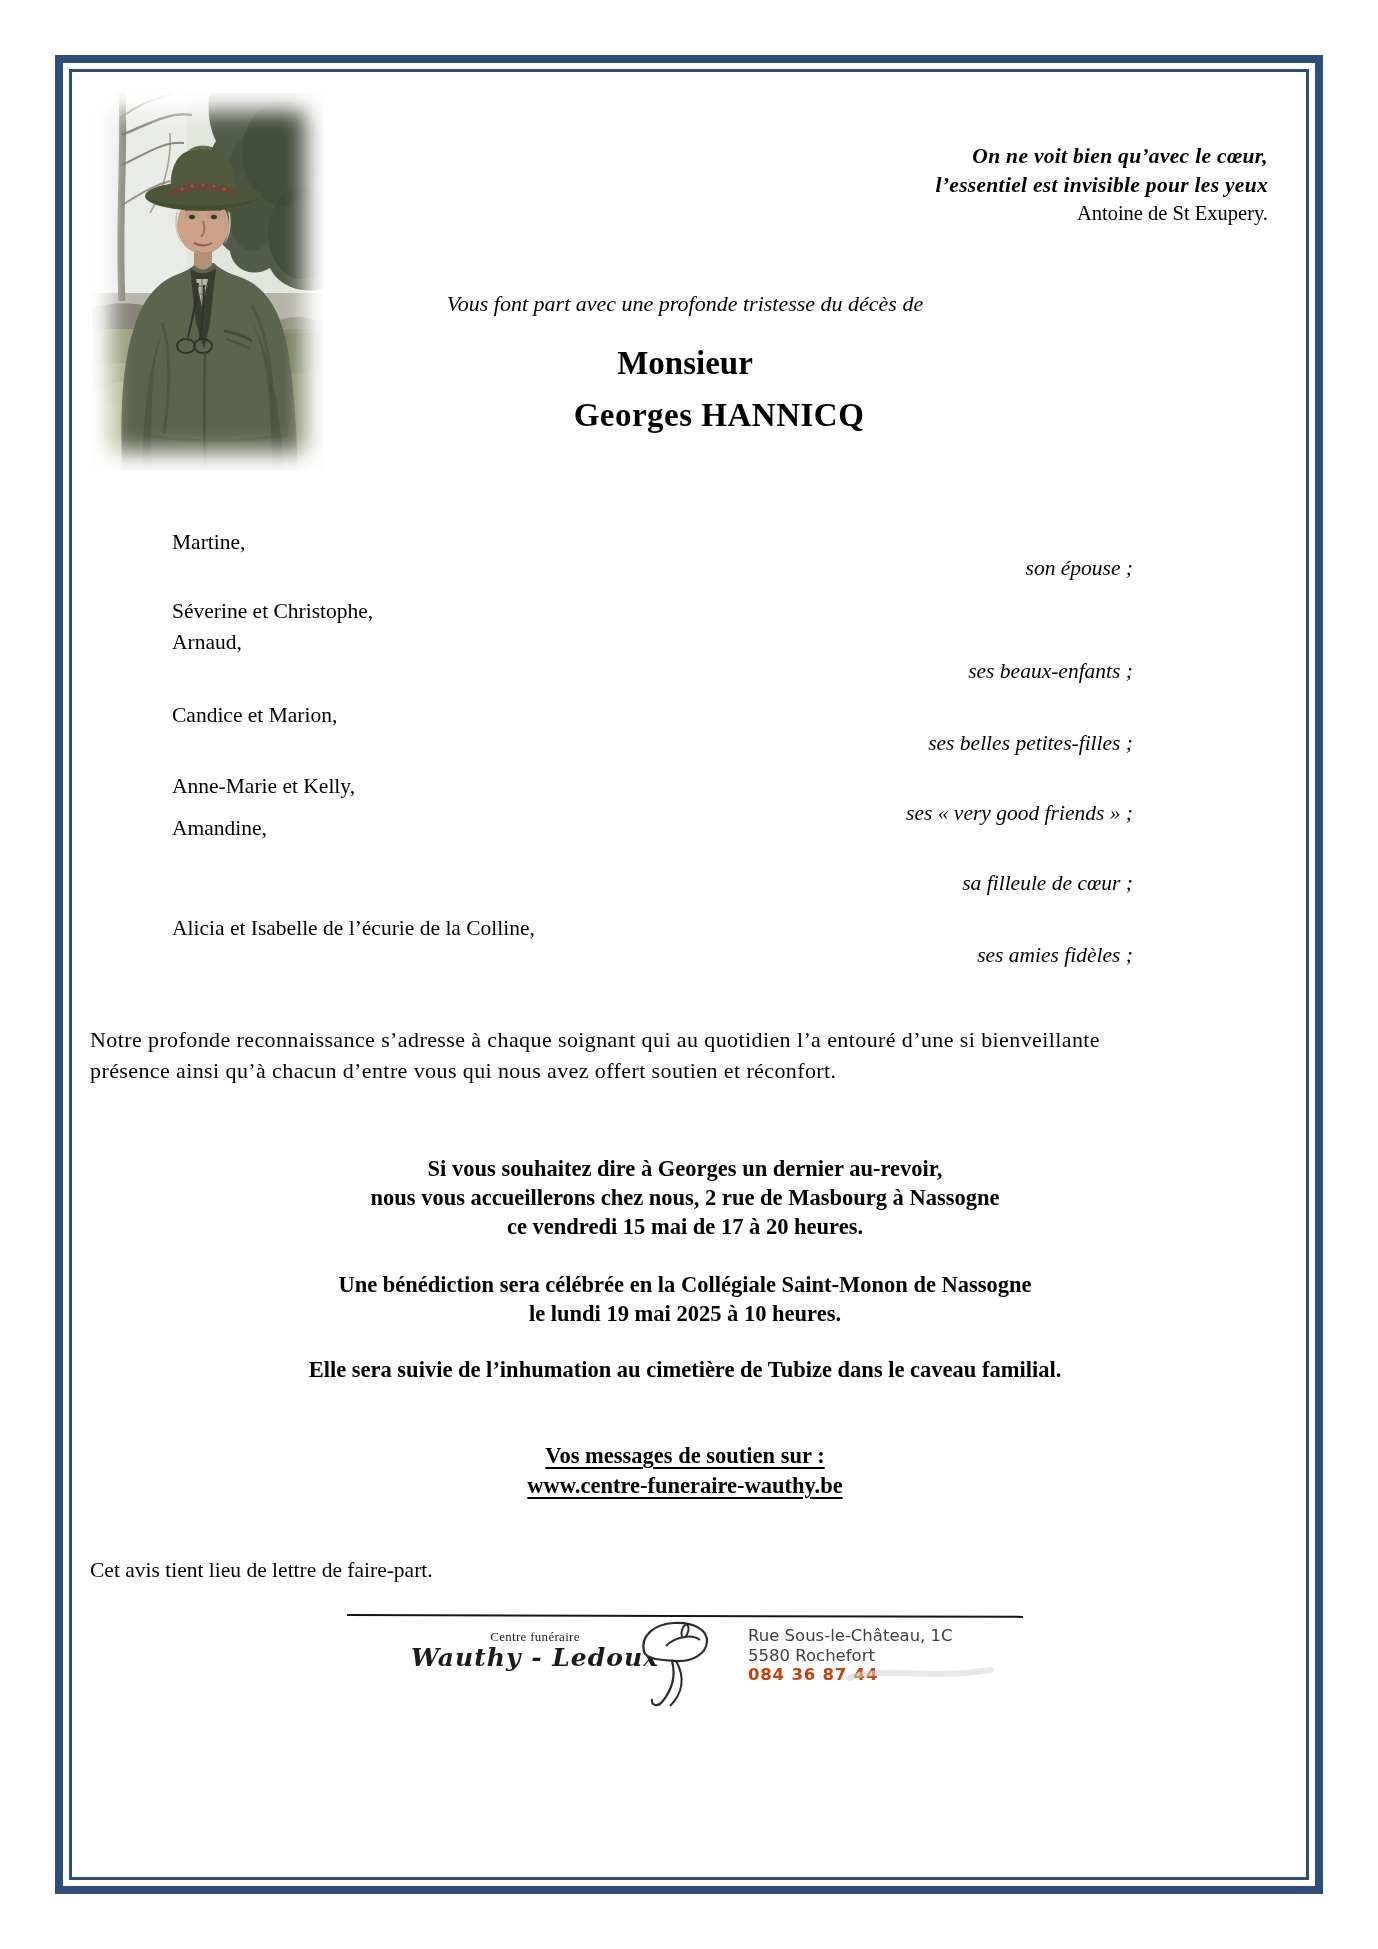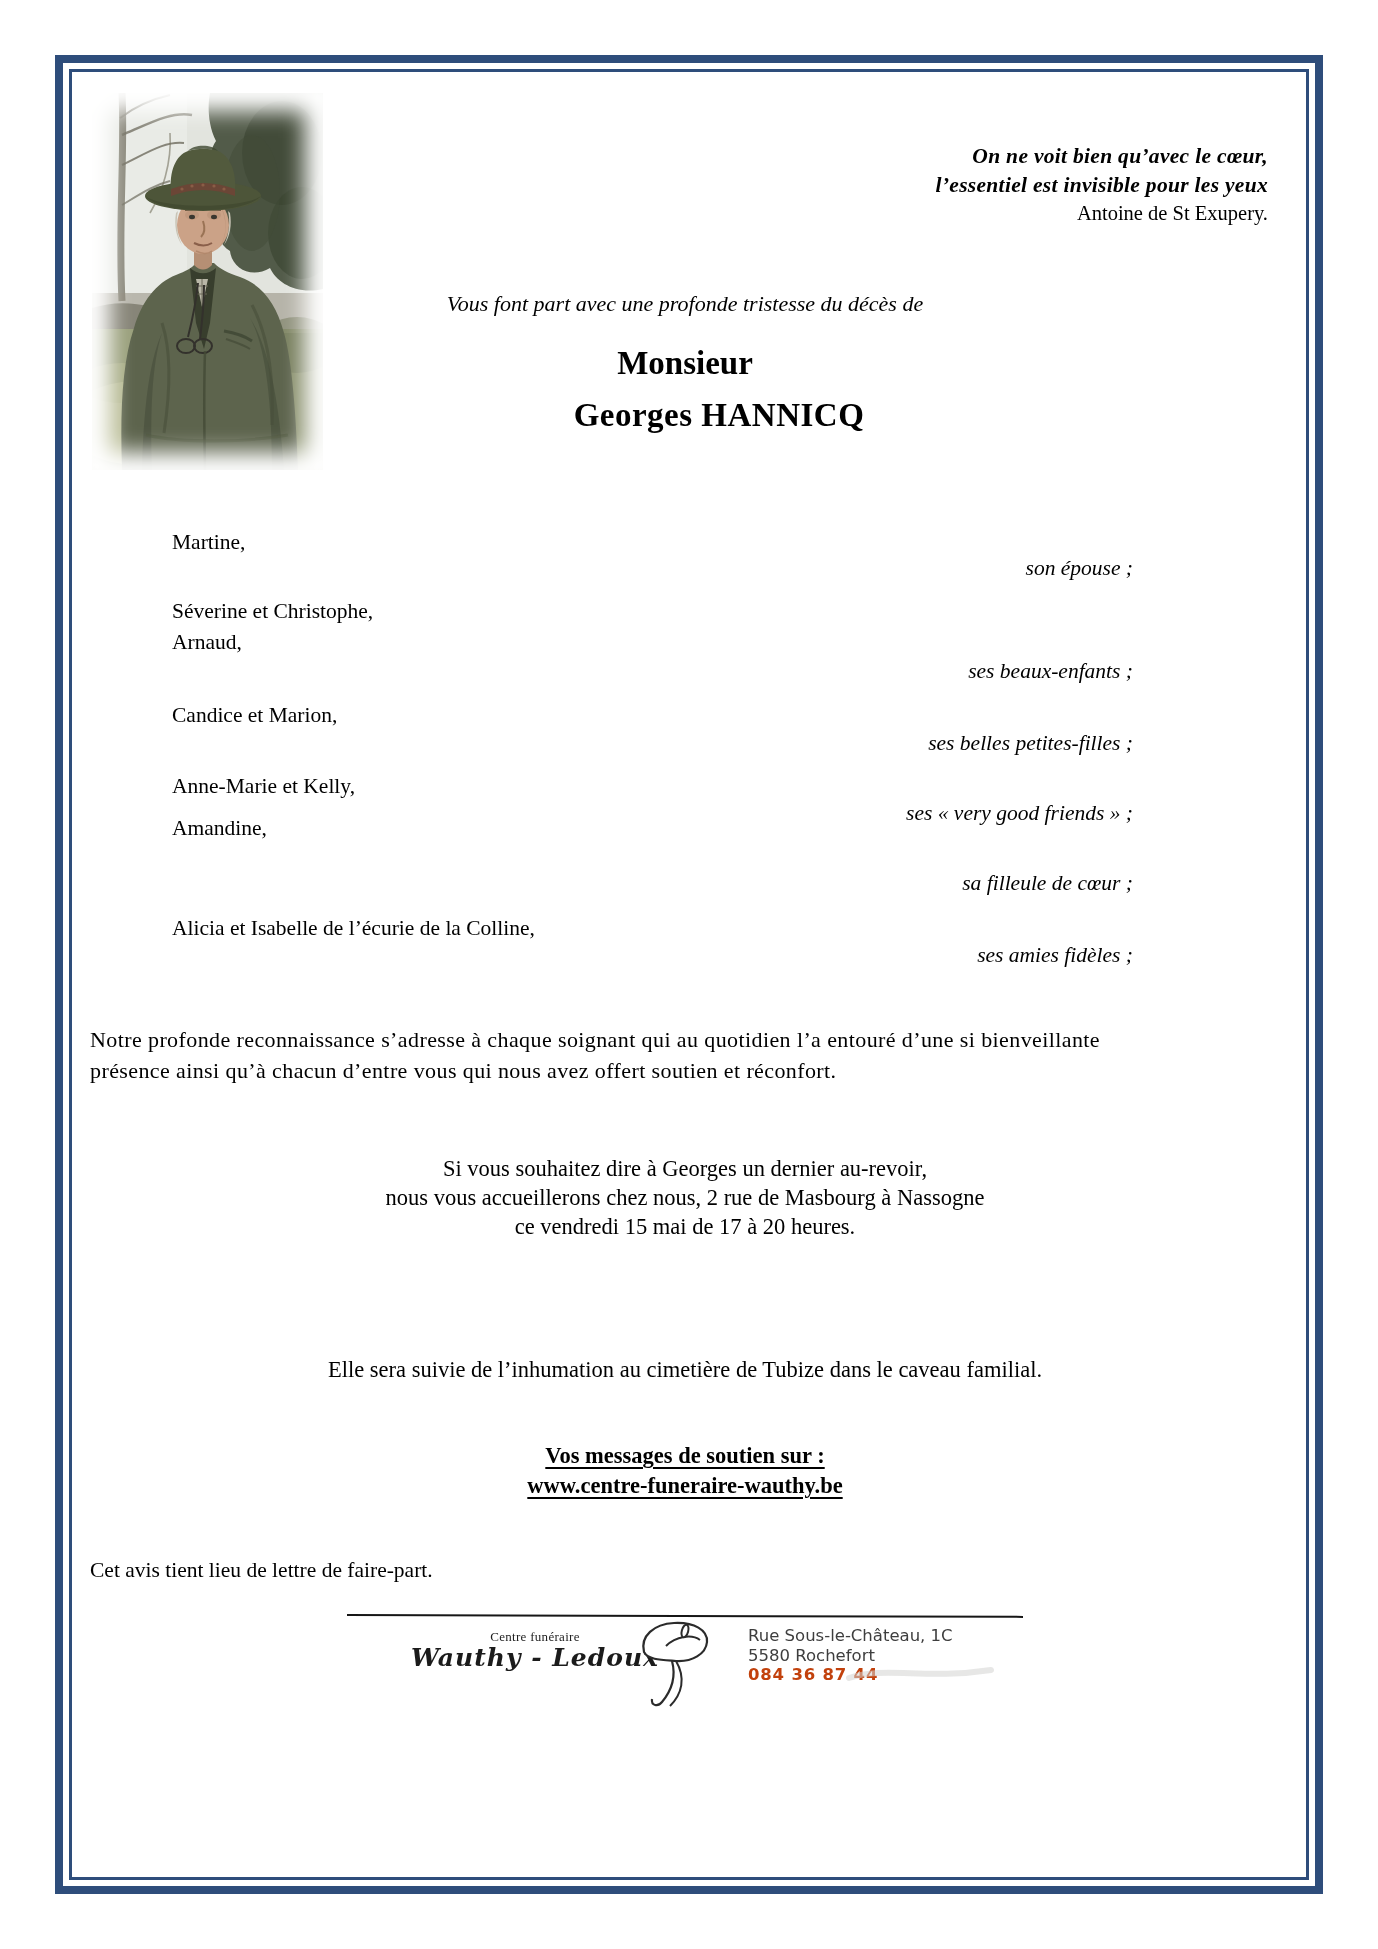--- a/index.html
+++ b/index.html
@@ -24,21 +24,21 @@
   .intro { position:absolute; left:70px; top:291px; width:1230px; text-align:center; font-size:22px;font-style:italic; }
 
   .title1 { position:absolute; left:70px; top:345px; width:1230px; text-align:center; font-size:33px; font-weight:bold; }
   .title2 { position:absolute; left:70px; top:397px; width:1230px; text-align:center; font-size:33px; font-weight:bold; letter-spacing:.5px;padding-left:34px; }
 
   .fname { position:absolute; left:172px; font-size:21.5px; white-space:nowrap; }
   .frel  { position:absolute; right:245px; font-size:21.5px; font-style:italic; white-space:nowrap; text-align:left; }
 
   .gratitude { position:absolute; left:90px; top:1024px; width:1215px; font-size:22px; line-height:31px; letter-spacing:.4px; }
 
-  .cblock { position:absolute; left:70px; width:1230px; text-align:center; font-weight:normal; font-size:22.5px; line-height:29px; }
+  .cblock { position:absolute; left:70px; width:1230px; text-align:center; font-weight:bold; font-size:22.5px; line-height:29px; }
   .messages { position:absolute; left:70px; width:1230px; text-align:center; font-weight:bold; font-size:22.5px; }
   .messages .u { text-decoration:underline; text-decoration-thickness:2px; text-underline-offset:4px; }
 
   .notice { position:absolute; left:90px; top:1558px; font-size:21.5px; }
 
   
   .footer-rule { position:absolute; left:347px; top:1615px; width:676px; height:2px; background:#161616; transform:rotate(.15deg); }
   .logo-type { position:absolute; left:430px; top:1629px; width:210px; text-align:center; font-size:13px; color:#1d1d1d; letter-spacing:.3px; }
   .logo-name { position:absolute; left:398px; top:1643px; width:274px; text-align:center;
                font-family:"DejaVu Serif", serif; font-style:italic; font-weight:bold; font-size:25px; color:#1b1b1b; letter-spacing:1px; }
@@ -163,20 +163,24 @@
     <span style="display:block">Notre profonde reconnaissance s’adresse à chaque soignant qui au quotidien l’a entouré d’une si bienveillante</span>
     <span style="display:block">présence ainsi qu’à chacun d’entre vous qui nous avez offert soutien et réconfort.</span>
   </div>
 
   <div class="cblock" style="top:1154px">
     <div>Si vous souhaitez dire à Georges un dernier au-revoir,</div>
     <div>nous vous accueillerons chez nous, 2 rue de Masbourg à Nassogne</div>
     <div>ce vendredi 15 mai de 17 à 20 heures.</div>
   </div>
 
+  <div class="cblock" style="top:1270px">
+    <div>Une bénédiction sera célébrée en la Collégiale Saint-Monon de Nassogne</div>
+    <div>le lundi 19 mai 2025 à 10 heures.</div>
+  </div>
 
   <div class="cblock" style="top:1355px">Elle sera suivie de l’inhumation au cimetière de Tubize dans le caveau familial.</div>
 
   <div class="messages" style="top:1443px">
     <span class="u">Vos messages de soutien sur :</span>
   </div>
   <div class="messages" style="top:1473px">
     <span class="u">www.centre-funeraire-wauthy.be</span>
   </div>
 

